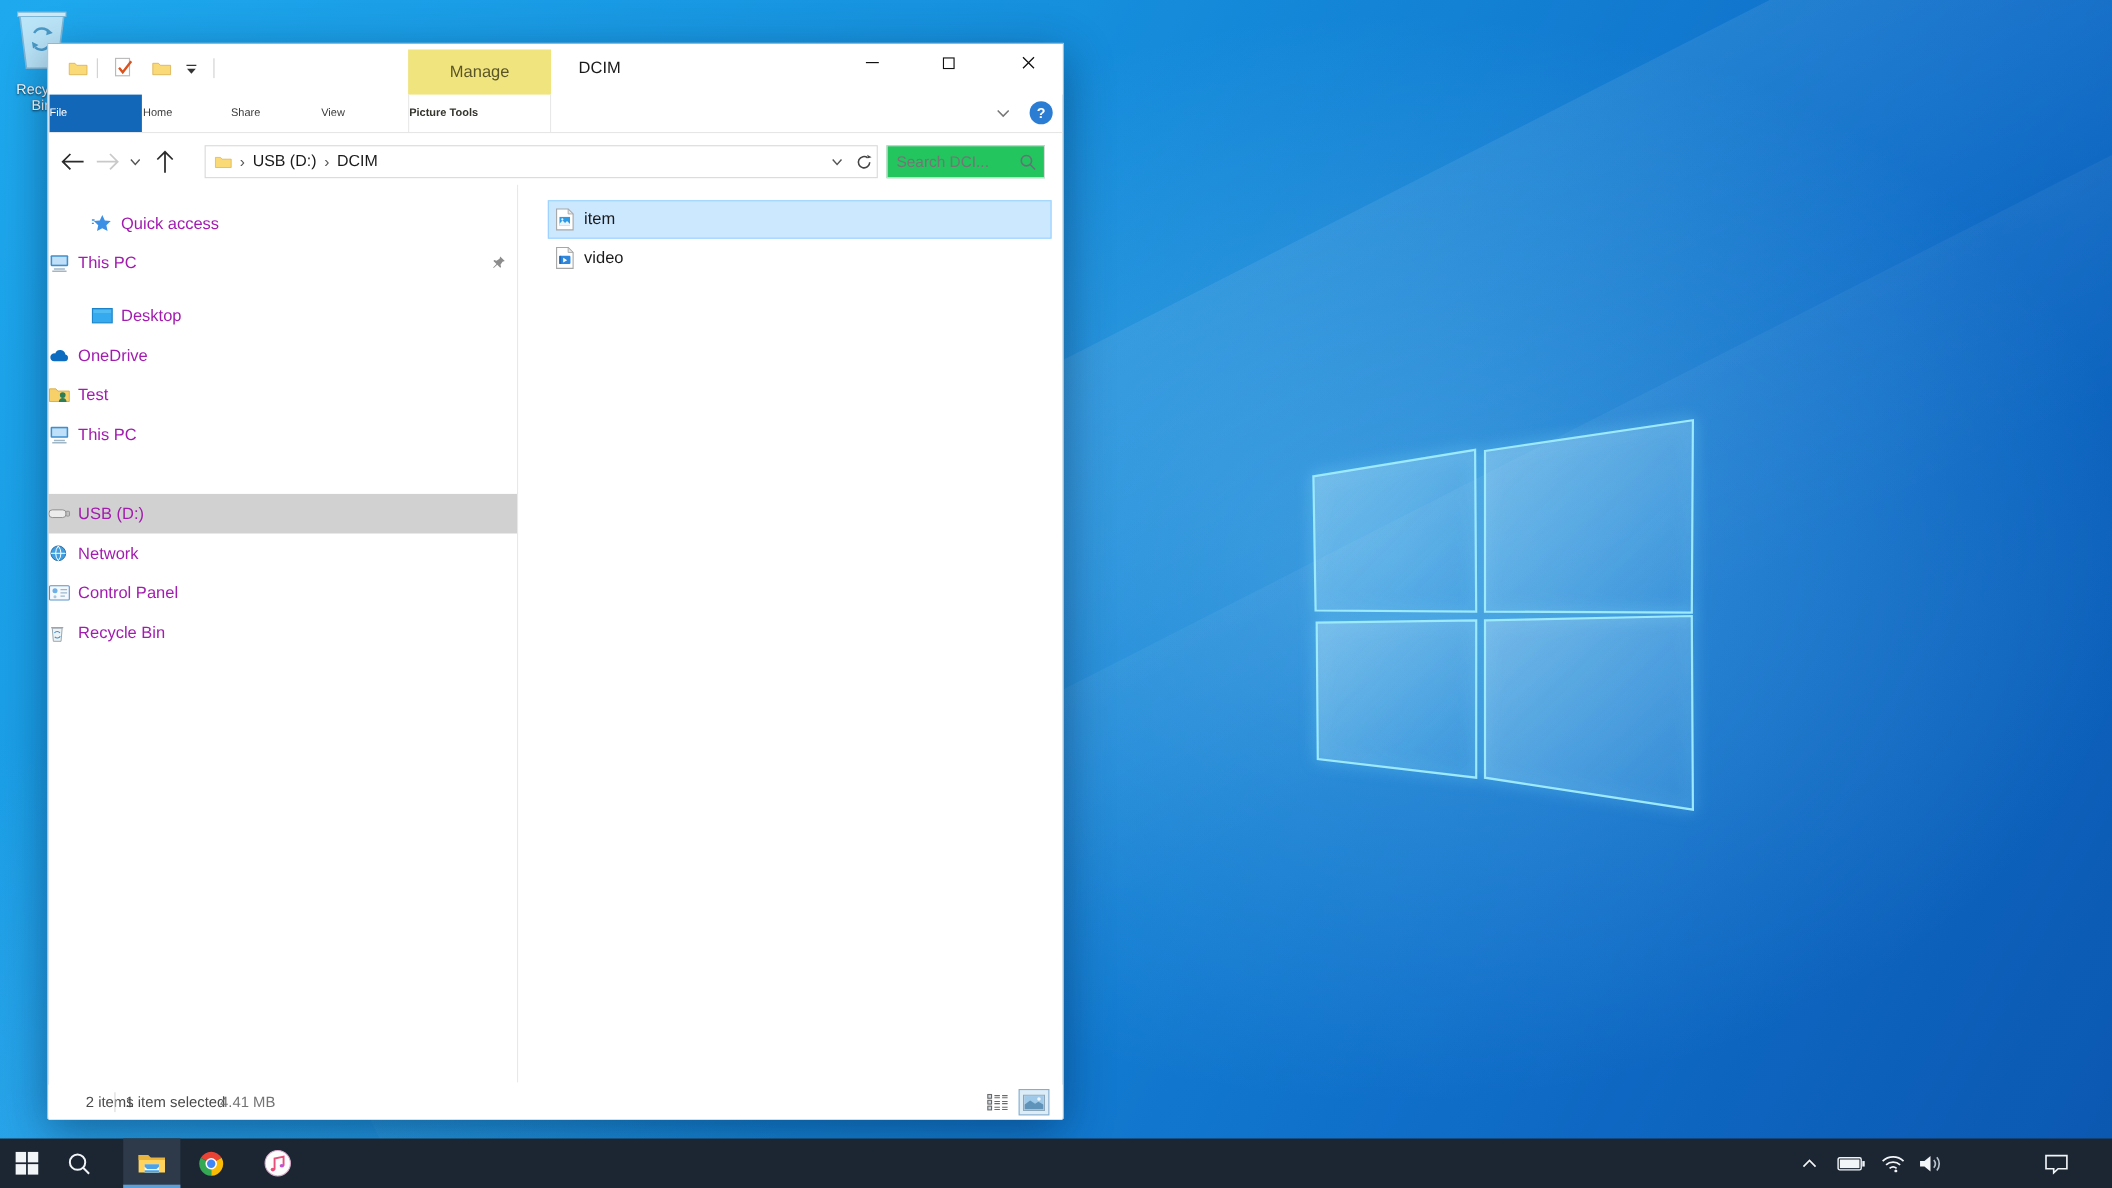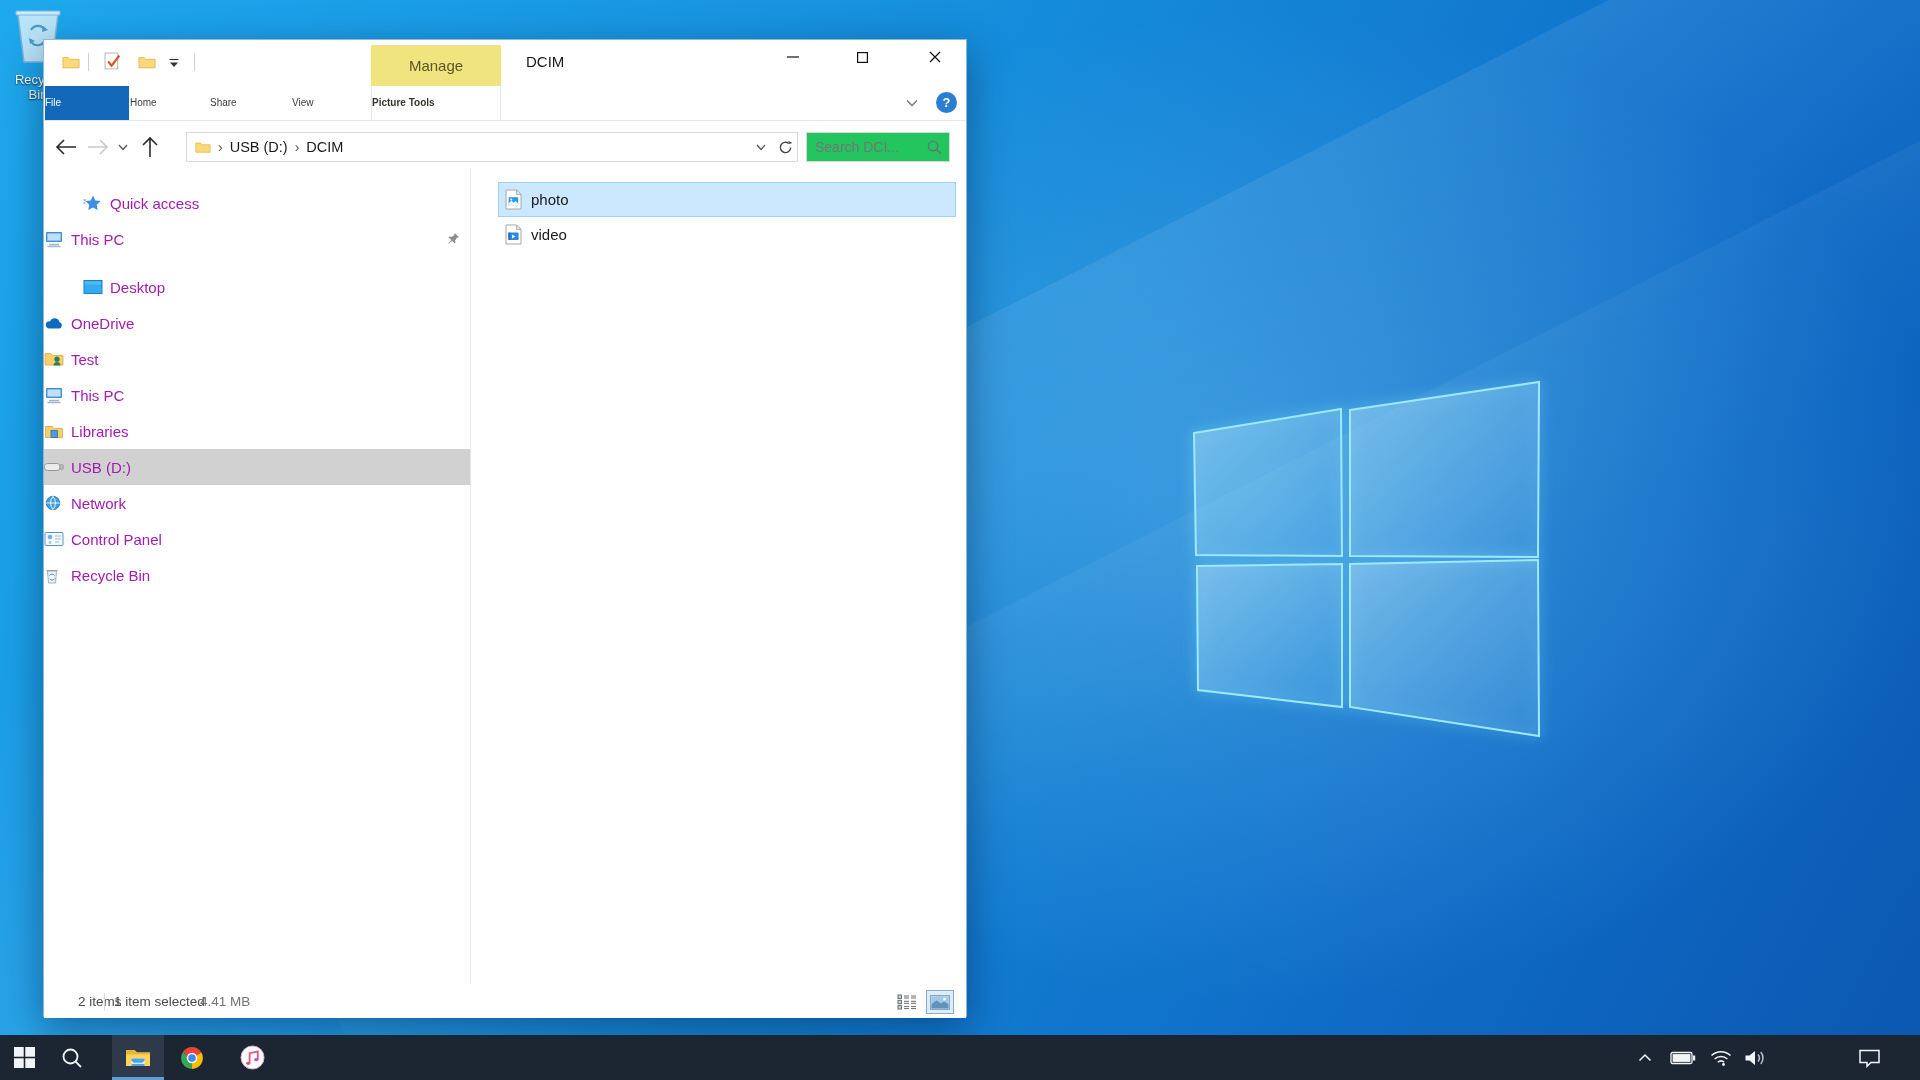--- a/index.html
+++ b/index.html
@@ -281,29 +281,20 @@
     <div class="navrow lvl1" style="top:337px">
       <span class="ic">
           <svg width="20" height="18" viewBox="0 0 20 18">
         <rect x="2" y="2" width="16" height="10" rx="1" fill="#3e8fd0"></rect>
         <rect x="3.4" y="3.4" width="13.2" height="7.2" fill="#bfe0f8"></rect>
         <path d="M5 14.5h10M3.5 16.5h13" stroke="#9fb6c6" stroke-width="1.4"></path>
           </svg>
         </span>
       <span class="lbl">This PC</span>
     </div>
-    <div class="navrow lvl1" style="top:373px">
-      <span class="ic">
-          <svg width="20" height="16" viewBox="0 0 20 16">
-        <path d="M1.5 3.5h7l1.5 2h8.5v9H1.5z" fill="#f7cf68" stroke="#d8a93f" stroke-width=".8"></path>
-        <rect x="7" y="7.5" width="6.5" height="7" fill="#4d9be0" stroke="#2f6ea8" stroke-width=".8"></rect>
-          </svg>
-        </span>
-      <span class="lbl">Libraries</span>
-    </div>
     <div class="navrow lvl1 nav-sel" style="top:409px">
       <span class="ic">
           <svg width="20" height="12" viewBox="0 0 20 12">
         <rect x=".5" y="2.5" width="15.5" height="7" rx="3" fill="#ececec" stroke="#8f8f8f" stroke-width=".9"></rect>
         <rect x="16" y="3.8" width="3.2" height="4.4" rx=".8" fill="#c2c2c2" stroke="#8f8f8f" stroke-width=".8"></rect>
           </svg>
         </span>
       <span class="lbl">USB (D:)</span>
     </div>
     <div class="navrow lvl1" style="top:481px">
@@ -340,21 +331,21 @@
     <div class="vsep"></div>
 
     <div class="filerow file-sel" style="top:142px">
       <svg class="fic" viewBox="0 0 17 21">
         <path d="M1 1h10.5L16 5.5V20H1z" fill="#fff" stroke="#a6a6a6"></path>
         <path d="M11.5 1L16 5.5h-4.5z" fill="#e9e9e9" stroke="#a6a6a6" stroke-width=".8"></path>
         <rect x="3.6" y="8.2" width="9.6" height="8" fill="#2e9be6"></rect>
         <path d="M3.6 14.4l2.8-3 2.3 2.4 1.8-1.8 2.7 2.6v1.6H3.6z" fill="#eaf5fd"></path>
         <circle cx="6.2" cy="10.5" r="1" fill="#eaf5fd"></circle>
         </svg>
-      <span>photo</span>
+      <span>item</span>
     </div>
     <div class="filerow" style="top:177px">
       <svg class="fic" viewBox="0 0 17 21">
         <path d="M1 1h10.5L16 5.5V20H1z" fill="#fff" stroke="#a6a6a6"></path>
         <path d="M11.5 1L16 5.5h-4.5z" fill="#e9e9e9" stroke="#a6a6a6" stroke-width=".8"></path>
         <rect x="3.4" y="8.6" width="10.2" height="7.4" rx="1" fill="#2e86dd"></rect>
         <rect x="3.4" y="8.6" width="1.7" height="7.4" fill="#1e6cc0"></rect>
         <path d="M7 10.4l3.6 2.1L7 14.6z" fill="#fff"></path>
         </svg>
       <span>video</span>

